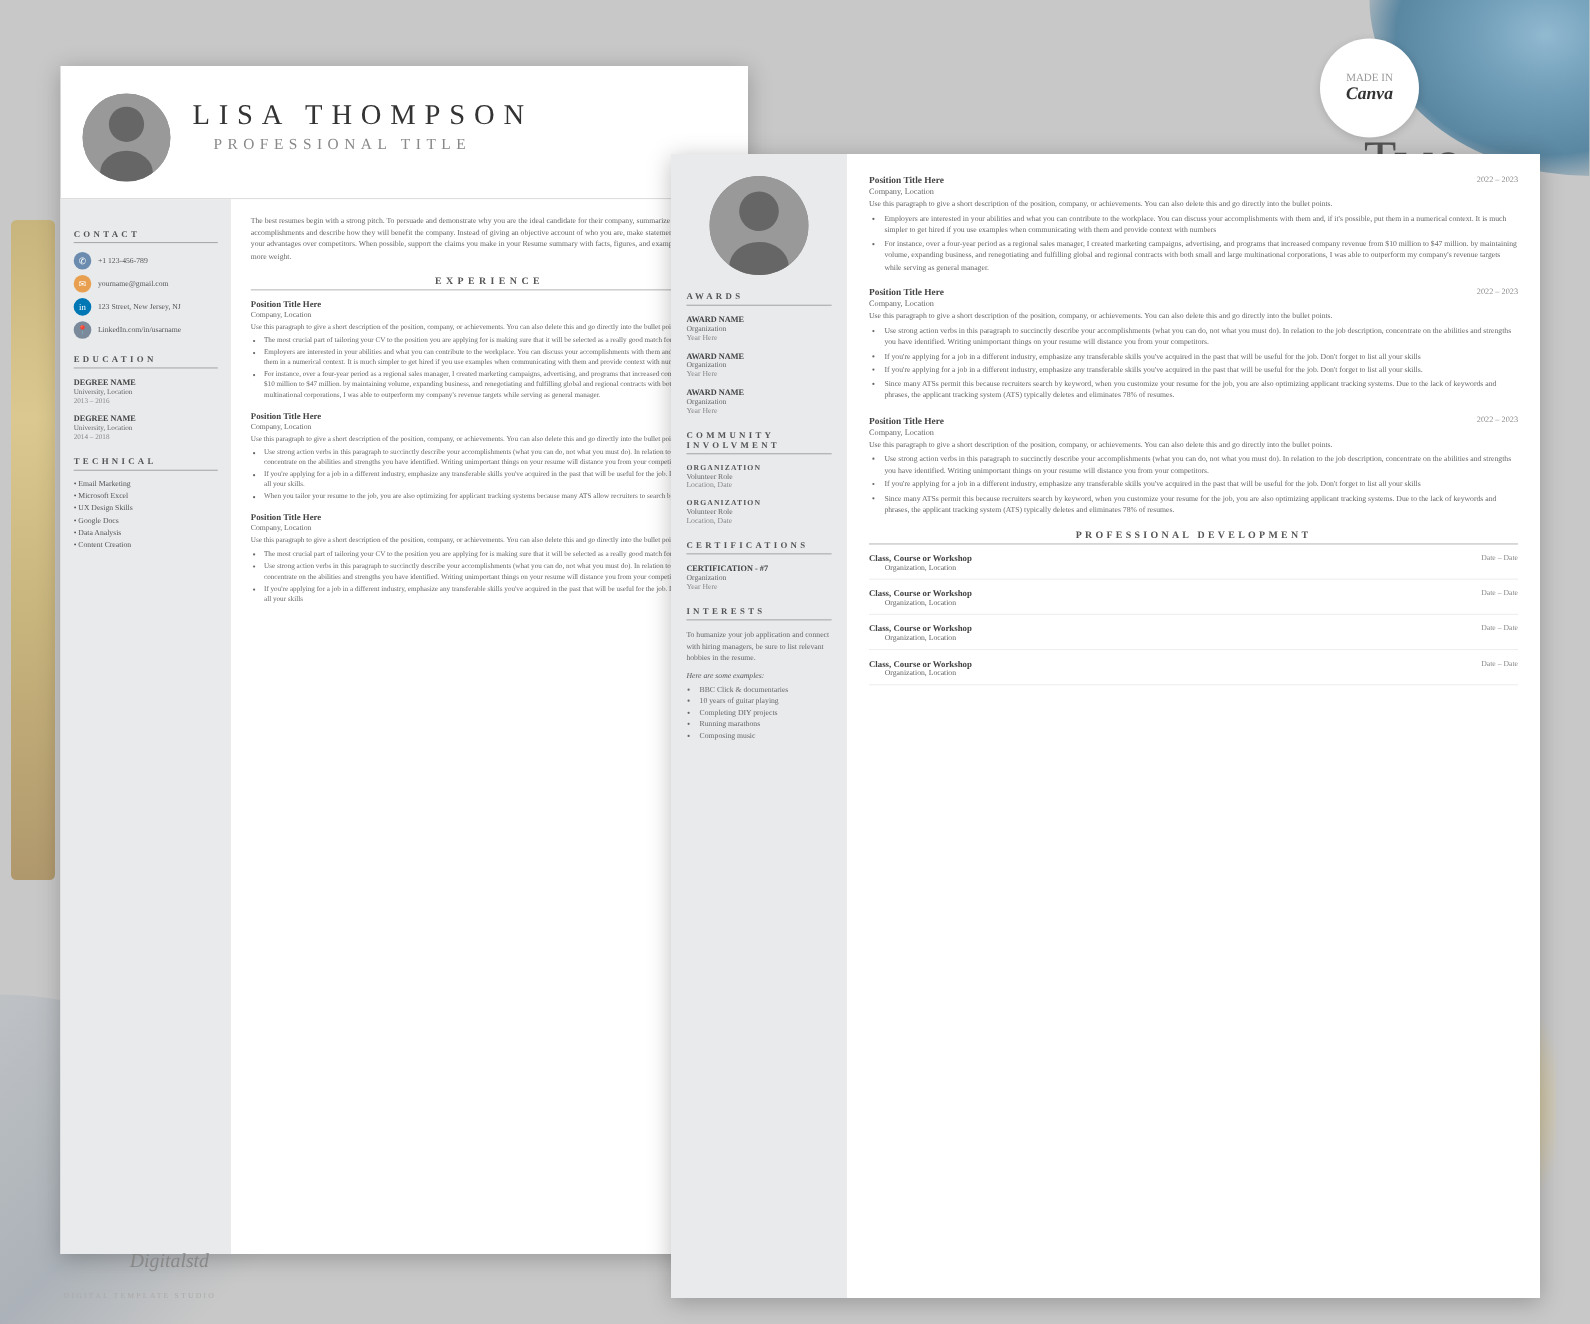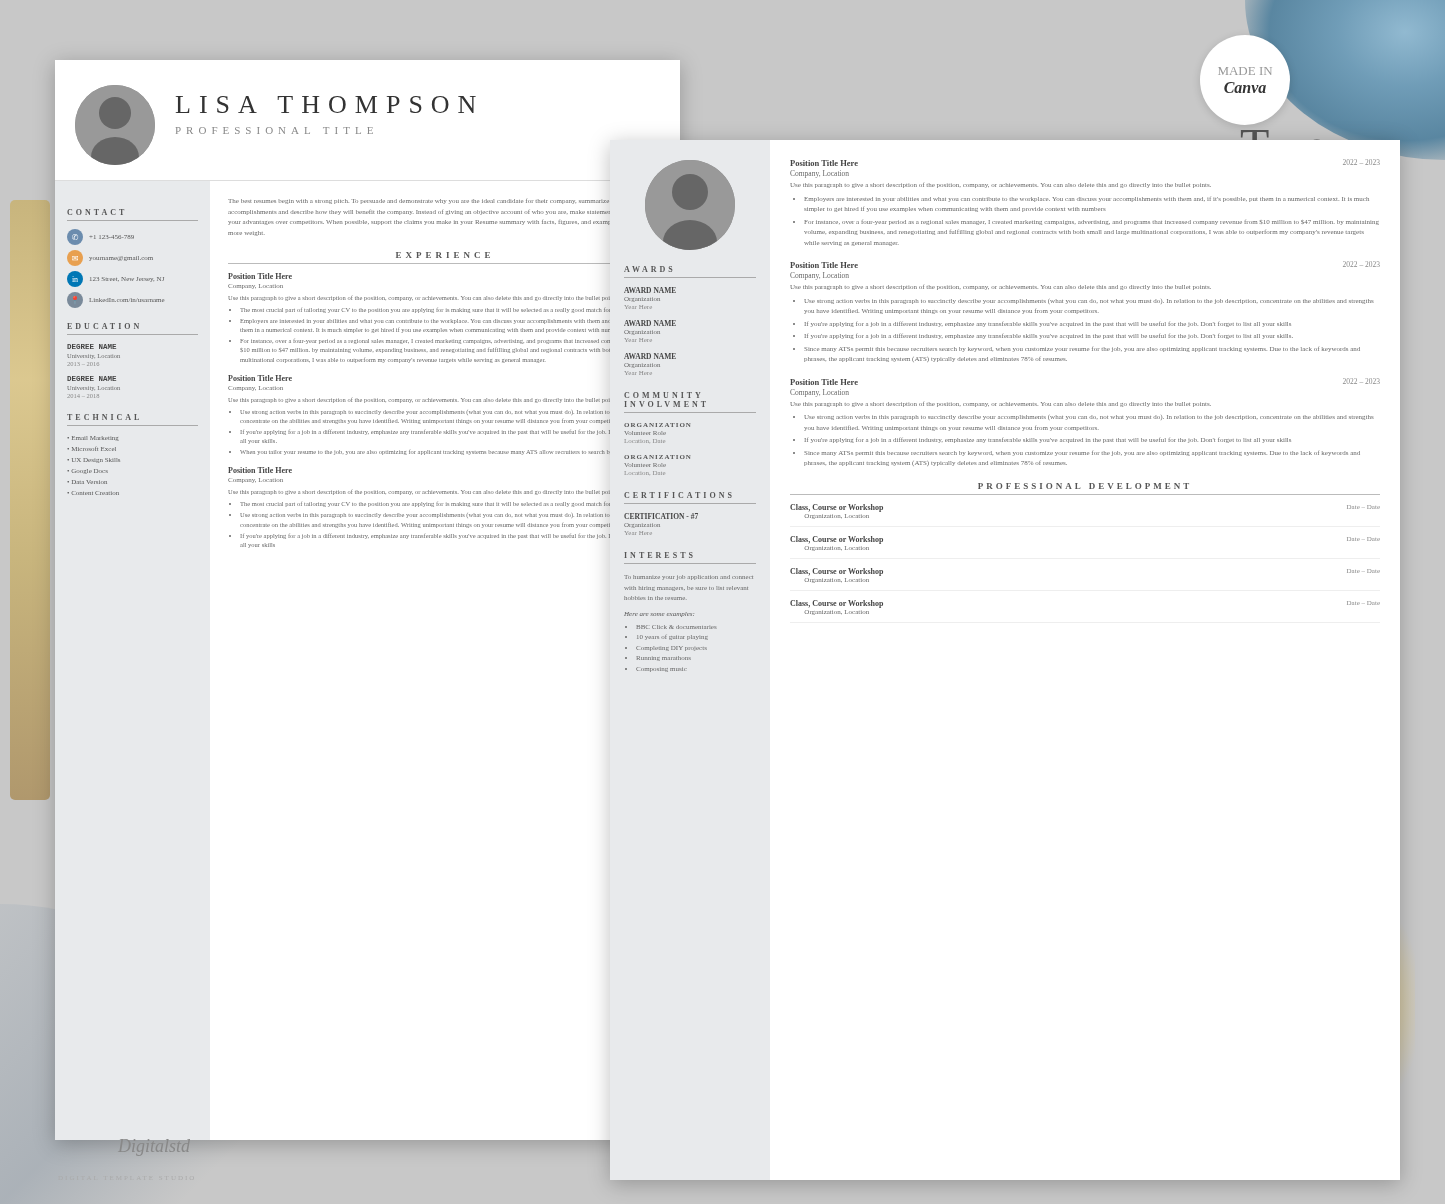--- a/index.html
+++ b/index.html
@@ -72,21 +72,21 @@
       border-radius: 50%;
       display: flex;
       flex-direction: column;
       align-items: center;
       justify-content: center;
       font-size: 8px;
       color: #666;
       text-align: center;
       box-shadow: 0 2px 8px rgba(0,0,0,0.15);
     }
-    .canva-badge .made-in { font-size: 13px; color: #999; }
+    .canva-badge .made-in { font-size: 10px; color: #999; }
     .canva-badge .canva-text { font-size: 16px; font-weight: bold; color: #333; font-style: italic; }
 
     
     .page1 {
       position: absolute;
       top: 60px;
       left: 55px;
       width: 625px;
       height: 1080px;
       background: white;
@@ -126,25 +126,26 @@
       padding-top: 5px;
     }
     .resume-name {
       font-size: 26px;
       font-weight: 400;
       letter-spacing: 8px;
       color: #333;
       font-family: 'Georgia', serif;
     }
     .resume-title {
-      font-size: 11px;
+      font-size: 14px;
       letter-spacing: 5px;
       color: #888;
       margin-top: 4px;
       text-transform: uppercase;
+      margin-left: 19px;
     }
 
     .page1-body {
       display: flex;
       flex: 1;
     }
 
     .page1-sidebar {
       width: 155px;
       background: #e8eaec;
@@ -192,21 +193,20 @@
     .contact-text {
       font-size: 7px;
       color: #555;
     }
 
     .degree-name {
       font-size: 7.5px;
       font-weight: bold;
       color: #444;
       margin-bottom: 1px;
-      font-family: Liberation Mono, monospace;
     }
     .degree-detail {
       font-size: 6.5px;
       color: #666;
       margin-bottom: 1px;
     }
     .degree-year {
       font-size: 6.5px;
       color: #888;
       margin-bottom: 8px;
@@ -569,21 +569,21 @@
         </div>
       </div>
 
 
       <div class="sidebar-section">
         <div class="sidebar-heading">TECHNICAL</div>
         <div class="skill-item">Email Marketing</div>
         <div class="skill-item">Microsoft Excel</div>
         <div class="skill-item">UX Design Skills</div>
         <div class="skill-item">Google Docs</div>
-        <div class="skill-item">Data Version</div>
+        <div class="skill-item">Data Analysis</div>
         <div class="skill-item">Content Creation</div>
       </div>
     </div>
 
     <div class="page1-main">
       <p class="summary-text">The best resumes begin with a strong pitch. To persuade and demonstrate why you are the ideal candidate for their company, summarize your previous accomplishments and describe how they will benefit the company. Instead of giving an objective account of who you are, make statements that highlight your advantages over competitors. When possible, support the claims you make in your Resume summary with facts, figures, and examples to give them more weight.</p>
 
       <div class="section-heading">EXPERIENCE</div>
 
       <div class="job-entry">

